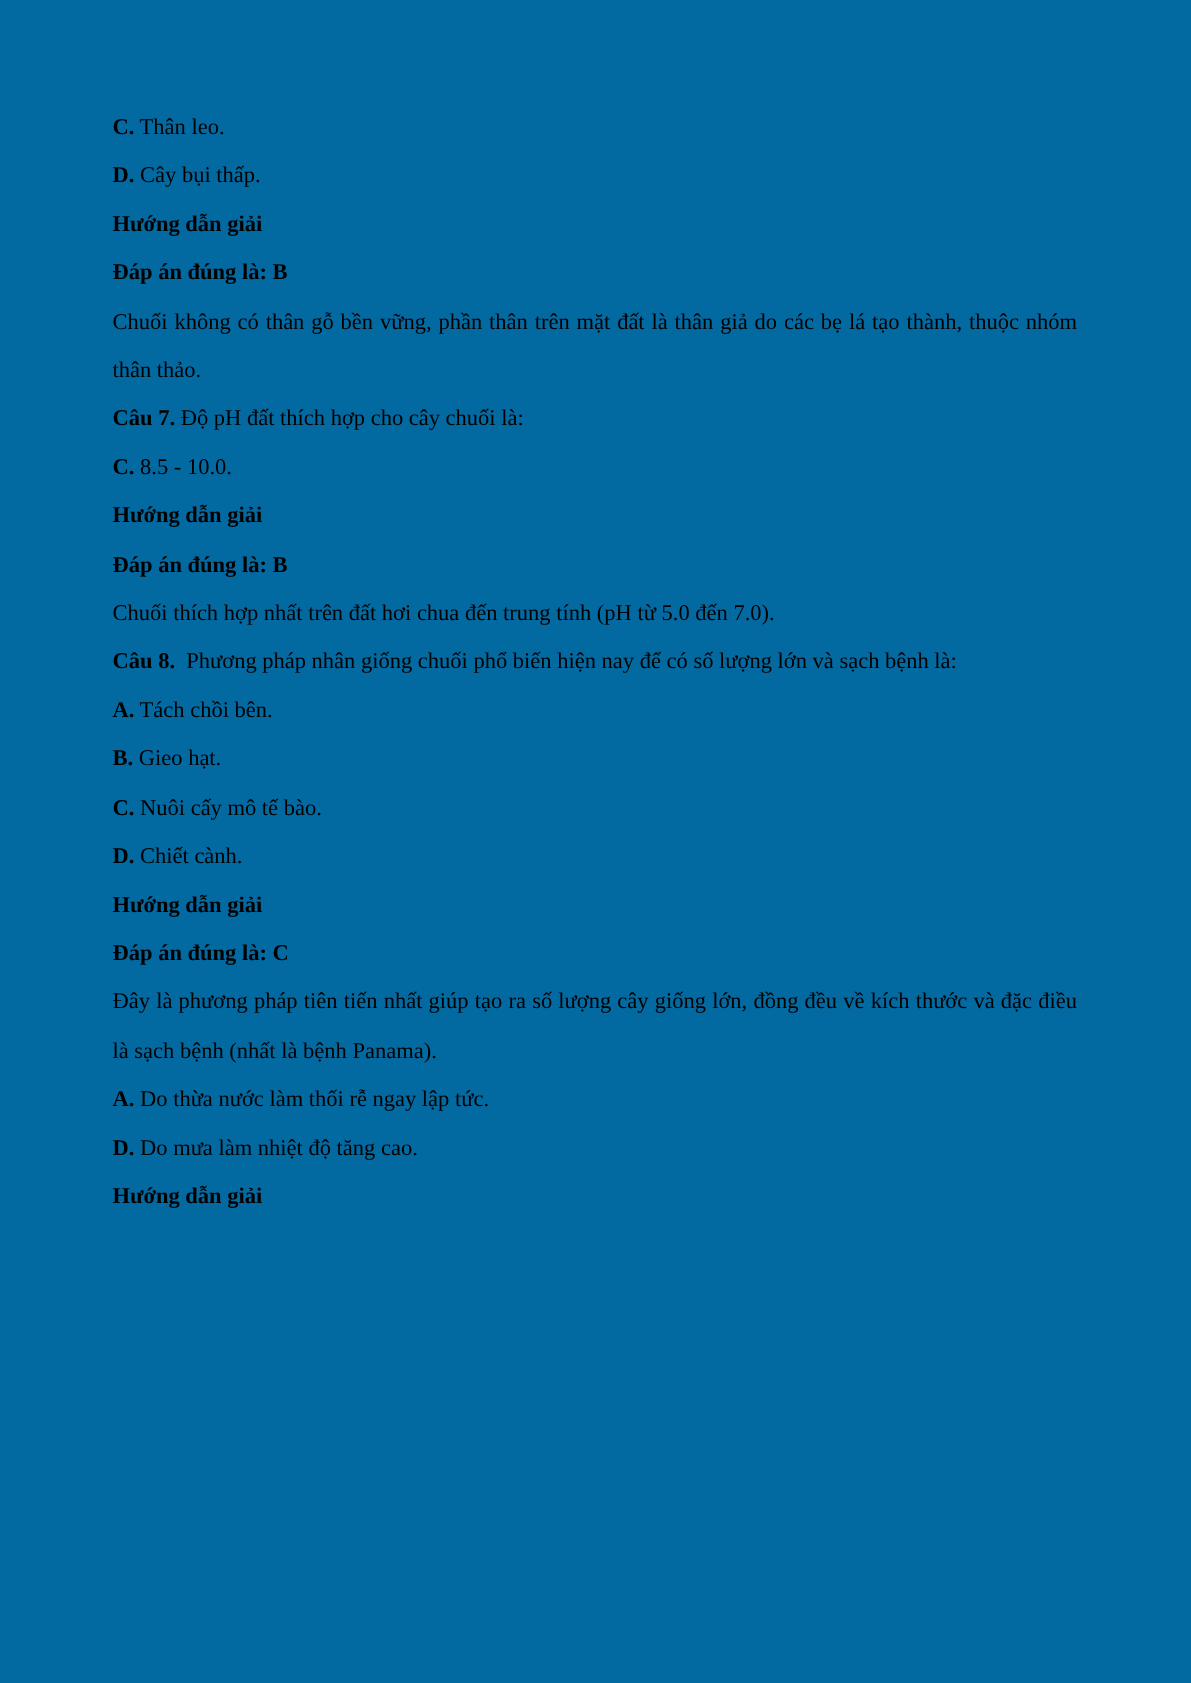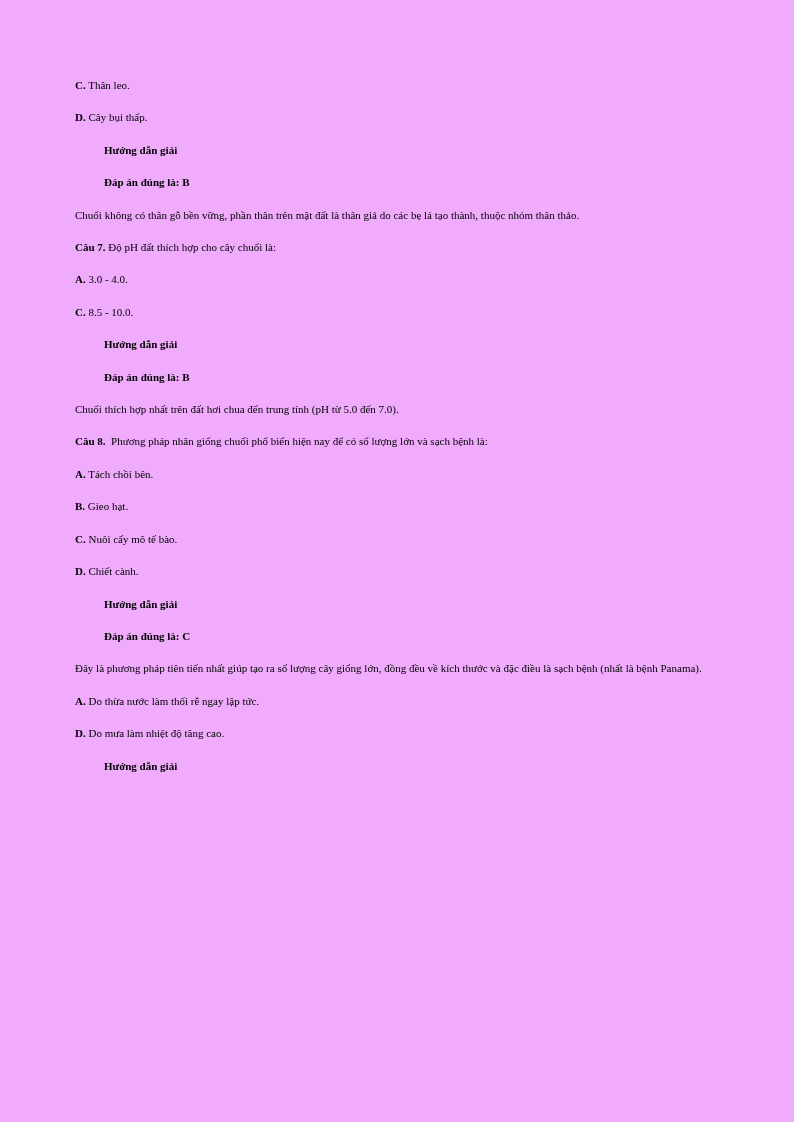--- a/index.html
+++ b/index.html
@@ -1,51 +1,50 @@
 <!DOCTYPE html>
 <html><head>
 <meta charset="utf-8">
 <style>
   html, body { margin: 0; padding: 0; background: #ffffff; }
   .page {
     position: relative;
     width: 794px;
     height: 1122px;
     box-sizing: border-box;
-    background: #f0abfc;
+    background: #0369a1;
     color: #000000;
     font-family: "Liberation Serif", "DejaVu Serif", serif;
-    font-size: 11px;
+    font-size: 15px;
     line-height: 32.4px;
     padding: 69px 76px 0 75px;
     overflow: hidden;
   }
   .ln { margin: 0; padding: 0; }
   .just { text-align: justify; }
-  .bold { font-weight: bold; margin-left: 29px; }
+  .bold { font-weight: bold; }
   .pf { font-weight: bold; }
 </style>
 </head>
 <body>
 
 <div class="page">
 
   <p class="ln"><b class="pf">C.</b><span> Thân leo.</span></p>
 
   <p class="ln"><b class="pf">D.</b><span> Cây bụi thấp.</span></p>
 
   <p class="ln bold">Hướng dẫn giải</p>
 
   <p class="ln bold">Đáp án đúng là: B</p>
 
   <p class="ln just">Chuối không có thân gỗ bền vững, phần thân trên mặt đất là thân giả do các bẹ lá tạo thành, thuộc nhóm thân thảo.</p>
 
   <p class="ln just"><b class="pf">Câu 7.</b><span> Độ pH đất thích hợp cho cây chuối là:</span></p>
 
-  <p class="ln"><b class="pf">A.</b><span> 3.0 - 4.0.</span></p>
 
 
   <p class="ln"><b class="pf">C.</b><span> 8.5 - 10.0.</span></p>
 
 
   <p class="ln bold">Hướng dẫn giải</p>
 
   <p class="ln bold">Đáp án đúng là: B</p>
 
   <p class="ln just">Chuối thích hợp nhất trên đất hơi chua đến trung tính (pH từ 5.0 đến 7.0).</p>

